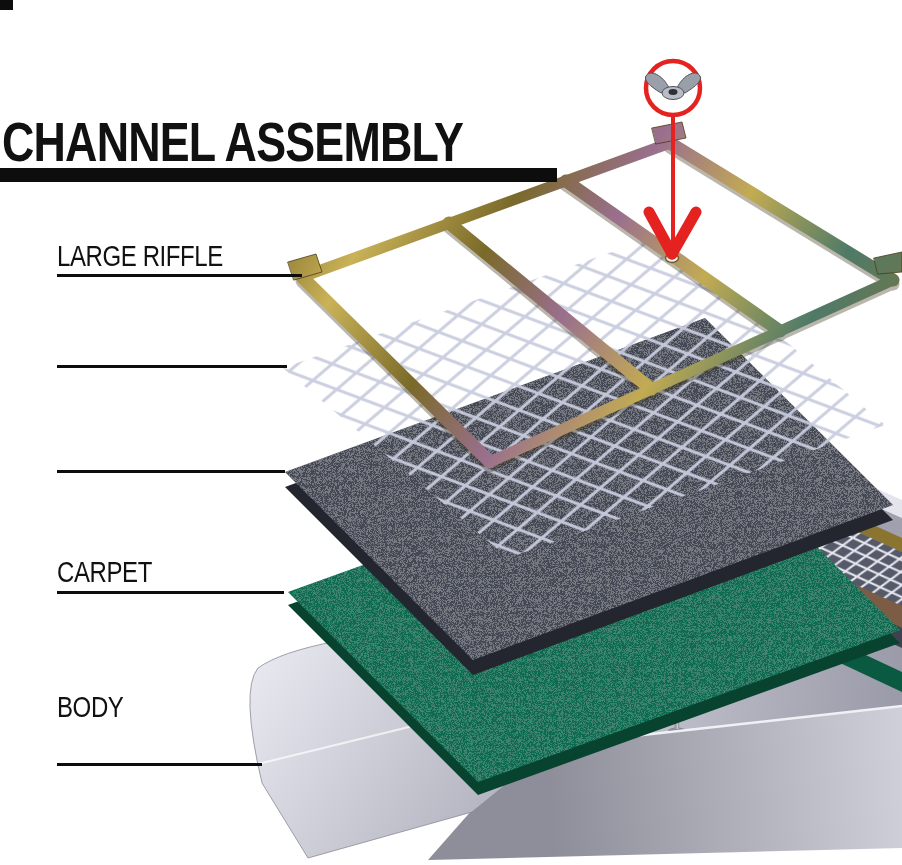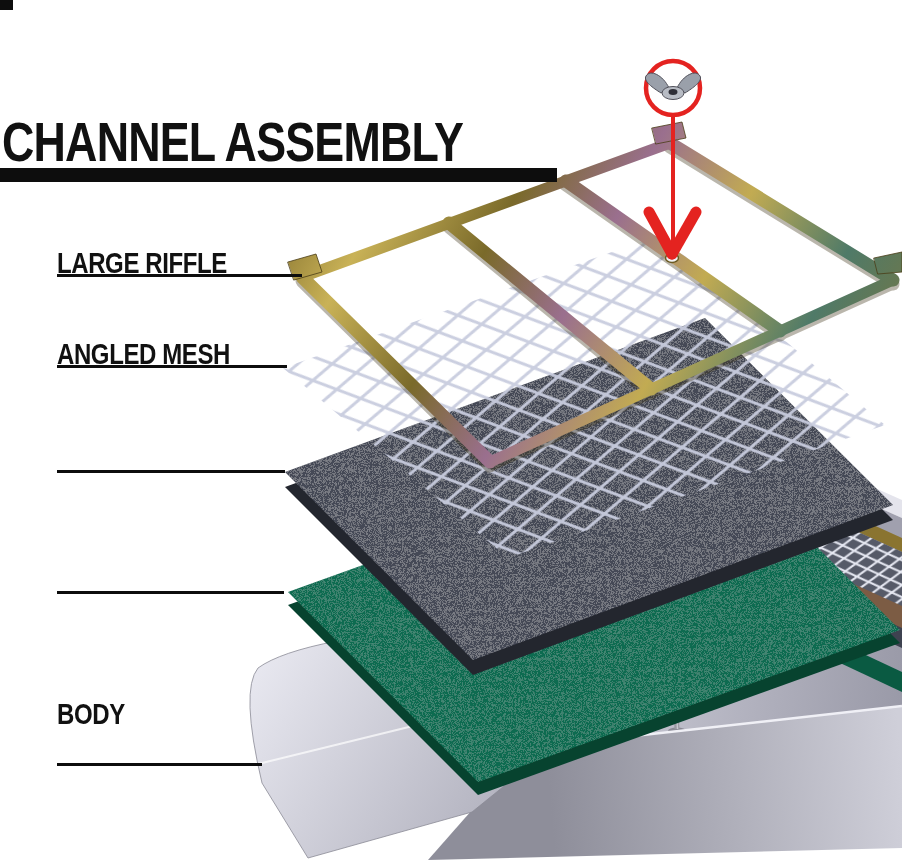--- a/index.html
+++ b/index.html
@@ -4,22 +4,22 @@
 <style>
   html,body{margin:0;padding:0;background:#fff;}
   .stage{position:relative;width:902px;height:865px;background:#fff;overflow:hidden;
          font-family:"Liberation Sans",sans-serif;color:#111;padding-left:14px;}
   .stage svg{position:absolute;left:0;top:0;}
   .corner-mark{position:absolute;left:0;top:0;width:13px;height:10px;background:#0d0d0d;}
   .page-title{position:absolute;left:2px;top:114px;font-size:56px;font-weight:700;
               line-height:1;letter-spacing:-1px;white-space:nowrap;}
   .cond{display:inline-block;transform:scaleX(0.80);transform-origin:0 50%;}
   .title-bar{position:absolute;left:0;top:168px;width:557px;height:14px;background:#0d0d0d;}
-  .layer-label{position:absolute;font-size:30px;font-weight:700;line-height:1;
-               letter-spacing:-0.5px;white-space:nowrap;margin-top:7px;}
+  .layer-label{position:absolute;font-size:30px;font-weight:400;line-height:1;
+               letter-spacing:-0.5px;white-space:nowrap;}
   .leader{position:absolute;height:3px;background:#0d0d0d;}
 </style>
 </head>
 <body>
 
 <div class="stage">
 
   <svg width="902" height="865" viewBox="0 0 902 865">
     <defs>
       <linearGradient id="brass" gradientUnits="userSpaceOnUse" x1="280" y1="140" x2="900" y2="480">
@@ -159,27 +159,27 @@
   <div class="page-title">
     <span class="cond">CHANNEL ASSEMBLY</span>
   </div>
   <div class="title-bar"></div>
 
   <div class="layer-label" style="left:57px;top:241px;">
     <span class="cond">LARGE RIFFLE</span>
   </div>
   <div class="leader" style="left:57px;top:274px;width:245px;"></div>
 
-  <div class="layer-label" style="left:57px;top:332px;">
-    <span class="cond">ANGLED MESH</span>
-  </div>
   <div class="leader" style="left:57px;top:365px;width:230px;"></div>
 
   <div class="leader" style="left:57px;top:470px;width:228px;"></div>
 
+  <div class="layer-label" style="left:57px;top:557px;">
+    <span class="cond">CARPET</span>
+  </div>
   <div class="leader" style="left:57px;top:591px;width:227px;"></div>
 
   <div class="layer-label" style="left:57px;top:692px;">
     <span class="cond">BODY</span>
   </div>
   <div class="leader" style="left:57px;top:763px;width:205px;"></div>
 
 </div>
 
 </body></html>

